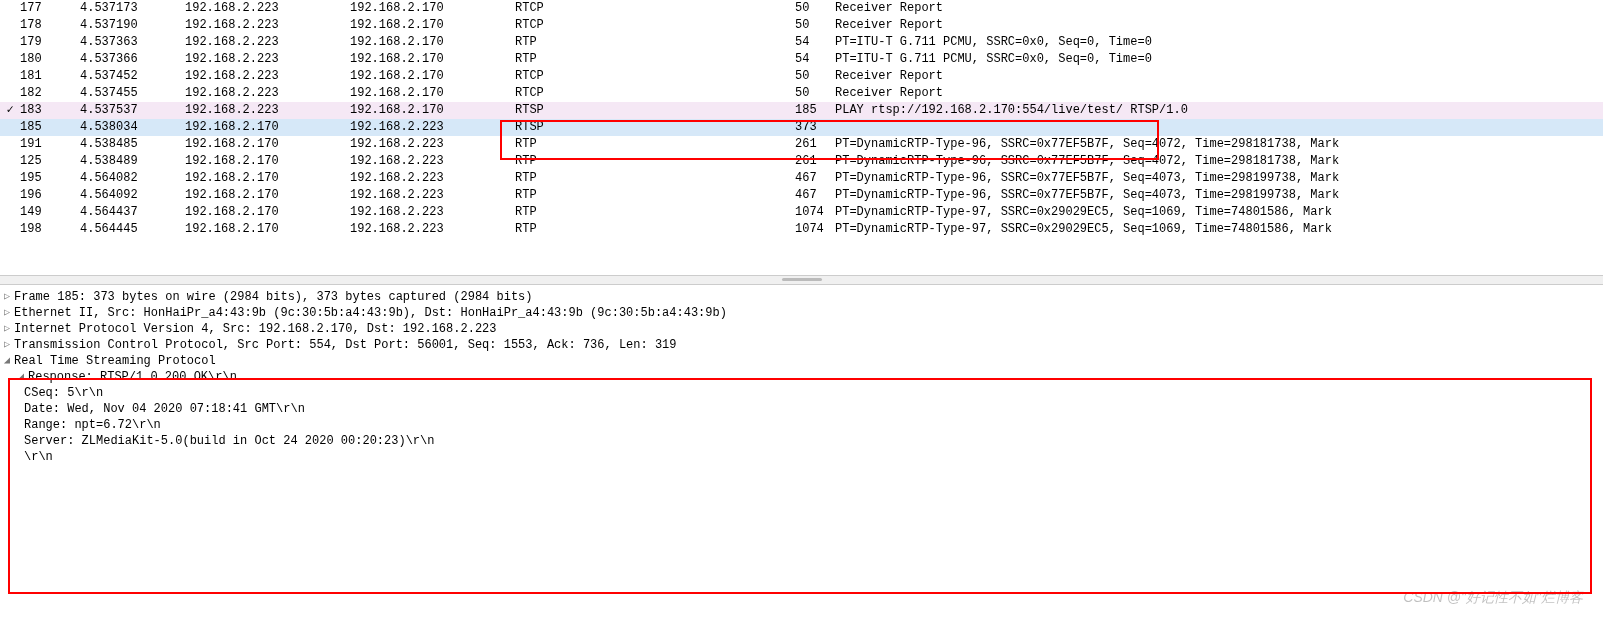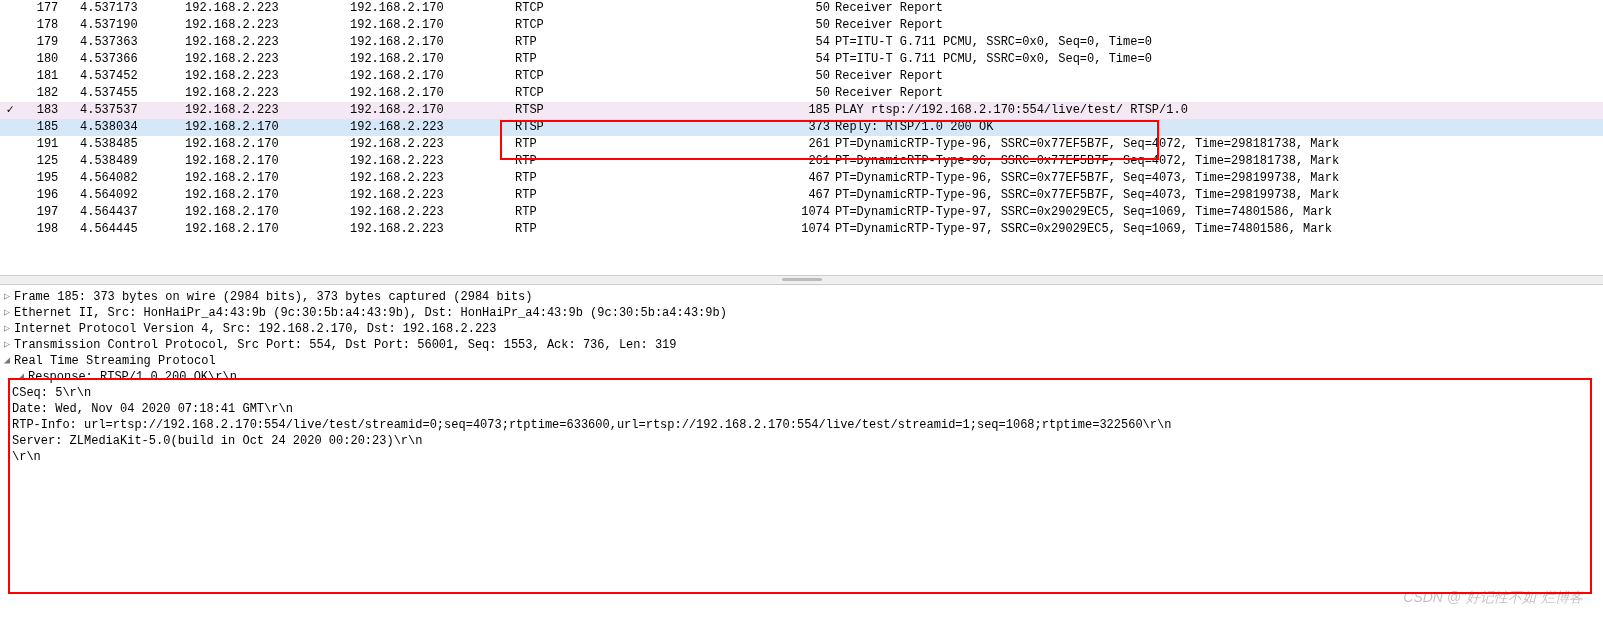--- a/index.html
+++ b/index.html
@@ -1,58 +1,58 @@
 <!DOCTYPE html>
 <html><head>
 <meta charset="utf-8">
 <style>
   html,body{margin:0;padding:0;width:1603px;height:617px;font-family:Consolas,'Courier New',monospace;font-size:12px;color:#000;background:#fff;overflow:hidden}
   .top-pane{height:275px;overflow:hidden;background:#fff}
   .packet-row{display:flex;height:17px;line-height:17px;white-space:pre}
   .packet-row.selected{background:#d6e8f8}
   .packet-row.play{background:#f5e8f5}
   .col-mark{width:20px;text-align:center}
-  .col-num{width:55px;text-align:center;padding-right:5px}
+  .col-num{width:55px;text-align:left;padding-right:5px}
   .col-time{width:105px}
   .col-src{width:165px}
   .col-dst{width:165px}
   .col-proto{width:280px}
-  .col-len{width:35px;text-align:right;padding-right:5px}
+  .col-len{width:35px;padding-right:5px}
   .col-info{flex:1}
   .hl-box{position:absolute;border:2px solid #f00;pointer-events:none;z-index:5}
   .hl1{left:500px;top:120px;width:655px;height:36px}
   .hl2{left:8px;top:378px;width:1580px;height:212px}
   .splitter{height:8px;background:#f0f0f0;border-top:1px solid #ccc;border-bottom:1px solid #ccc}
   .splitter::after{content:'';display:block;margin:2px auto;width:40px;height:3px;background:#bbb;border-radius:2px}
   .detail-pane{height:330px;overflow:hidden;background:#fff;padding:4px 0}
   .tree-row{display:flex;height:16px;line-height:16px;white-space:pre}
   .toggle{width:14px;text-align:center;color:#777;font-size:10px;cursor:pointer}
   .tree-text{flex:1}
   .pad1{padding-left:14px}
-  .pad2{padding-left:12px}
+  .pad2{padding-left:24px}
   .pad3{padding-left:56px}
   .watermark{position:absolute;right:20px;bottom:10px;color:rgba(0,0,0,.25);font-family:sans-serif;font-size:14px;font-style:italic}
 </style>
 </head>
 <body>
 
 <div class="top-pane" id="packet-list">
     <div class="packet-row "><span class="col-mark"></span><span class="col-num">177</span><span class="col-time">4.537173</span><span class="col-src">192.168.2.223</span><span class="col-dst">192.168.2.170</span><span class="col-proto">RTCP</span><span class="col-len">50</span><span class="col-info">Receiver Report</span></div>
     <div class="packet-row "><span class="col-mark"></span><span class="col-num">178</span><span class="col-time">4.537190</span><span class="col-src">192.168.2.223</span><span class="col-dst">192.168.2.170</span><span class="col-proto">RTCP</span><span class="col-len">50</span><span class="col-info">Receiver Report</span></div>
     <div class="packet-row "><span class="col-mark"></span><span class="col-num">179</span><span class="col-time">4.537363</span><span class="col-src">192.168.2.223</span><span class="col-dst">192.168.2.170</span><span class="col-proto">RTP</span><span class="col-len">54</span><span class="col-info">PT=ITU-T G.711 PCMU, SSRC=0x0, Seq=0, Time=0</span></div>
     <div class="packet-row "><span class="col-mark"></span><span class="col-num">180</span><span class="col-time">4.537366</span><span class="col-src">192.168.2.223</span><span class="col-dst">192.168.2.170</span><span class="col-proto">RTP</span><span class="col-len">54</span><span class="col-info">PT=ITU-T G.711 PCMU, SSRC=0x0, Seq=0, Time=0</span></div>
     <div class="packet-row "><span class="col-mark"></span><span class="col-num">181</span><span class="col-time">4.537452</span><span class="col-src">192.168.2.223</span><span class="col-dst">192.168.2.170</span><span class="col-proto">RTCP</span><span class="col-len">50</span><span class="col-info">Receiver Report</span></div>
     <div class="packet-row "><span class="col-mark"></span><span class="col-num">182</span><span class="col-time">4.537455</span><span class="col-src">192.168.2.223</span><span class="col-dst">192.168.2.170</span><span class="col-proto">RTCP</span><span class="col-len">50</span><span class="col-info">Receiver Report</span></div>
     <div class="packet-row play"><span class="col-mark">✓</span><span class="col-num">183</span><span class="col-time">4.537537</span><span class="col-src">192.168.2.223</span><span class="col-dst">192.168.2.170</span><span class="col-proto">RTSP</span><span class="col-len">185</span><span class="col-info">PLAY rtsp://192.168.2.170:554/live/test/ RTSP/1.0</span></div>
-    <div class="packet-row selected"><span class="col-mark"></span><span class="col-num">185</span><span class="col-time">4.538034</span><span class="col-src">192.168.2.170</span><span class="col-dst">192.168.2.223</span><span class="col-proto">RTSP</span><span class="col-len">373</span><span class="col-info">Reply: RTSP/1.0 200 OK</span></div>
+    <div class="packet-row selected"><span class="col-mark"></span><span class="col-num">185</span><span class="col-time">4.538034</span><span class="col-src">192.168.2.170</span><span class="col-dst">192.168.2.223</span><span class="col-proto">RTSP</span><span class="col-len">373</span></div>
     <div class="packet-row "><span class="col-mark"></span><span class="col-num">191</span><span class="col-time">4.538485</span><span class="col-src">192.168.2.170</span><span class="col-dst">192.168.2.223</span><span class="col-proto">RTP</span><span class="col-len">261</span><span class="col-info">PT=DynamicRTP-Type-96, SSRC=0x77EF5B7F, Seq=4072, Time=298181738, Mark</span></div>
     <div class="packet-row "><span class="col-mark"></span><span class="col-num">125</span><span class="col-time">4.538489</span><span class="col-src">192.168.2.170</span><span class="col-dst">192.168.2.223</span><span class="col-proto">RTP</span><span class="col-len">261</span><span class="col-info">PT=DynamicRTP-Type-96, SSRC=0x77EF5B7F, Seq=4072, Time=298181738, Mark</span></div>
     <div class="packet-row "><span class="col-mark"></span><span class="col-num">195</span><span class="col-time">4.564082</span><span class="col-src">192.168.2.170</span><span class="col-dst">192.168.2.223</span><span class="col-proto">RTP</span><span class="col-len">467</span><span class="col-info">PT=DynamicRTP-Type-96, SSRC=0x77EF5B7F, Seq=4073, Time=298199738, Mark</span></div>
     <div class="packet-row "><span class="col-mark"></span><span class="col-num">196</span><span class="col-time">4.564092</span><span class="col-src">192.168.2.170</span><span class="col-dst">192.168.2.223</span><span class="col-proto">RTP</span><span class="col-len">467</span><span class="col-info">PT=DynamicRTP-Type-96, SSRC=0x77EF5B7F, Seq=4073, Time=298199738, Mark</span></div>
-    <div class="packet-row "><span class="col-mark"></span><span class="col-num">197</span><span class="col-time">4.564437</span><span class="col-src">192.168.2.170</span><span class="col-dst">192.168.2.223</span><span class="col-proto">RTP</span><span class="col-len">1074</span><span class="col-info">PT=DynamicRTP-Type-97, SSRC=0x29029EC5, Seq=1069, Time=74801586, Mark</span></div>
+    <div class="packet-row "><span class="col-mark"></span><span class="col-num">149</span><span class="col-time">4.564437</span><span class="col-src">192.168.2.170</span><span class="col-dst">192.168.2.223</span><span class="col-proto">RTP</span><span class="col-len">1074</span><span class="col-info">PT=DynamicRTP-Type-97, SSRC=0x29029EC5, Seq=1069, Time=74801586, Mark</span></div>
     <div class="packet-row "><span class="col-mark"></span><span class="col-num">198</span><span class="col-time">4.564445</span><span class="col-src">192.168.2.170</span><span class="col-dst">192.168.2.223</span><span class="col-proto">RTP</span><span class="col-len">1074</span><span class="col-info">PT=DynamicRTP-Type-97, SSRC=0x29029EC5, Seq=1069, Time=74801586, Mark</span></div>
   </div>
 <div class="hl-box hl1"></div>
 
 <div class="splitter"></div>
 
 <div class="detail-pane">
   <div class="tree-row">
     <span class="toggle">▷</span>
     <span class="tree-text">Frame 185: 373 bytes on wire (2984 bits), 373 bytes captured (2984 bits)</span>
@@ -77,21 +77,21 @@
     <span class="toggle">◢</span>
     <span class="tree-text">Response: RTSP/1.0 200 OK\r\n</span>
   </div>
   <div class="tree-row pad2">
     <span class="tree-text">CSeq: 5\r\n</span>
   </div>
   <div class="tree-row pad2">
     <span class="tree-text">Date: Wed, Nov 04 2020 07:18:41 GMT\r\n</span>
   </div>
   <div class="tree-row pad2">
-    <span class="tree-text">RTP-Info: url=rtsp://192.168.2.170:554/live/test/streamid=0;seq=4073;rtptime=633600,url=rtsp://192.168.2.170:554/live/test/streamid=1;seq=1068;rtptime=322560\r\n</span>
+    <span class="tree-text">Range: npt=6.72\r\n</span>
   </div>
   <div class="tree-row pad2">
     <span class="tree-text">Server: ZLMediaKit-5.0(build in Oct 24 2020 00:20:23)\r\n</span>
   </div>
   <div class="tree-row pad2">
     <span class="tree-text">\r\n</span>
   </div>
 </div>
 <div class="hl-box hl2"></div>
 

